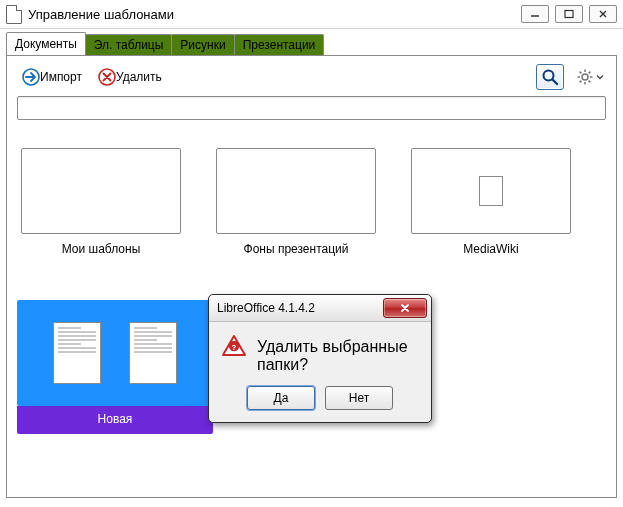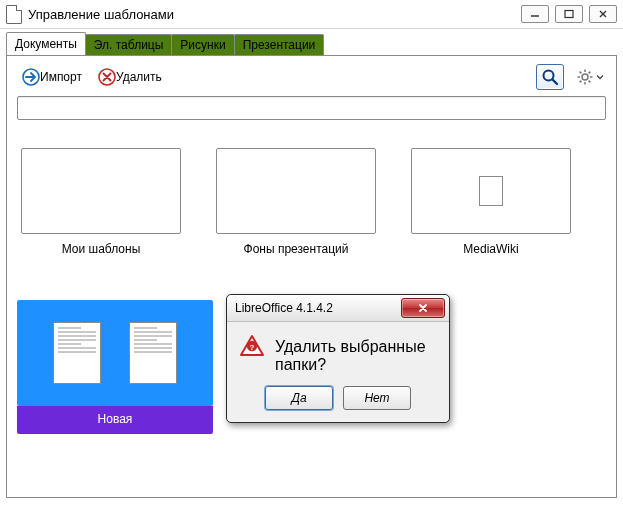--- a/index.html
+++ b/index.html
@@ -35,28 +35,28 @@
   .folder .label{margin-top:8px;}
   
   .row2{margin-top:44px;display:flex;}
   .selected-folder{width:196px;text-align:center;}
   .sel-thumb{width:196px;height:106px;border:2px solid #1e90ff;background:#1e90ff;border-radius:2px;box-sizing:border-box;display:flex;align-items:center;justify-content:center;gap:28px;}
   .doc-mini{width:48px;height:62px;background:#fff;border:1px solid #8a8a8a;box-sizing:border-box;padding:4px;}
   .doc-mini .line{height:2px;background:#c8c8c8;margin-bottom:2px;}
   .doc-mini .line.short{width:60%;}
   .sel-labelbar{background:#6d28d9;color:#fff;padding:6px 0 8px;border-radius:0 0 2px 2px;}
   
-  .dialog{position:absolute;left:226px;top:294px;width:222px;border:1px solid #2b2b2b;border-radius:5px;box-shadow:2px 3px 6px rgba(0,0,0,.4);background:#f0f0f0;z-index:10;}
+  .dialog{position:absolute;left:208px;top:294px;width:222px;border:1px solid #2b2b2b;border-radius:5px;box-shadow:2px 3px 6px rgba(0,0,0,.4);background:#f0f0f0;z-index:10;}
   .dlg-titlebar{height:26px;background:linear-gradient(#fefefe,#e3e3e3);border-bottom:1px solid #bfbfbf;border-radius:5px 5px 0 0;display:flex;align-items:center;padding:0 4px;}
   .dlg-title{flex:1;font-size:12px;padding-left:4px;}
   .dlg-close{width:42px;height:18px;border:1px solid #7a1b1b;border-radius:3px;background:linear-gradient(#e68a8a,#c43a3a 48%,#b22222 52%,#d46a6a);display:flex;align-items:center;justify-content:center;box-shadow:inset 0 0 0 1px rgba(255,255,255,.35);}
   .dlg-body{padding:12px 12px 6px;display:flex;align-items:flex-start;gap:10px;}
   .warn-icon{width:26px;height:26px;flex:none;}
   .dlg-msg{padding-top:4px;font-size:16px;}
-  .dlg-buttons{display:flex;justify-content:center;gap:10px;padding:6px 0 12px;font-style:italic;}
+  .dlg-buttons{display:flex;justify-content:center;gap:10px;padding:6px 0 12px;}
   .dlg-btn{width:66px;height:22px;border:1px solid #707070;border-radius:3px;background:linear-gradient(#fdfdfd,#e5e5e5);display:flex;align-items:center;justify-content:center;font-size:12px;}
   .dlg-btn.default{border-color:#3a6ea5;box-shadow:0 0 0 1px #7ea6d8;}
 </style>
 </head>
 <body>
 <div class="window">
 
   <div class="titlebar">
     <span class="doc-icon"></span>
     <span class="title-text">Управление шаблонами</span>

